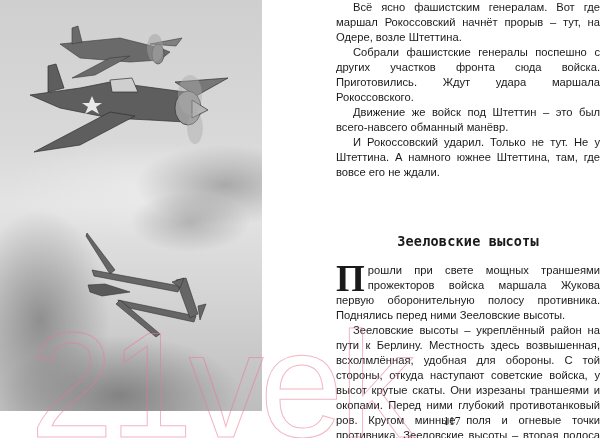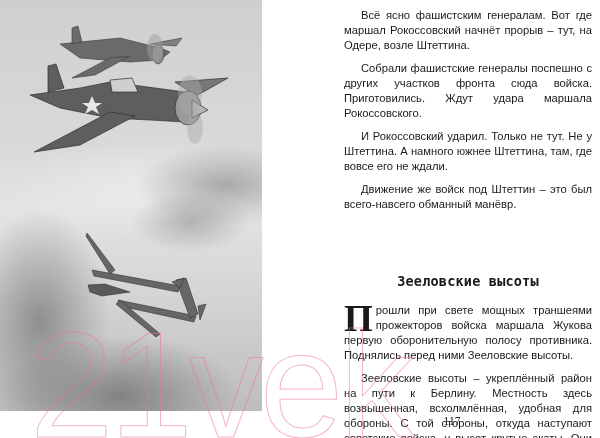--- a/index.html
+++ b/index.html
@@ -17,21 +17,21 @@
       radial-gradient(ellipse 90px 40px at 225px 185px, rgba(110,110,110,0.5), rgba(110,110,110,0) 100%),
       radial-gradient(ellipse 60px 30px at 190px 222px, rgba(120,120,120,0.45), rgba(120,120,120,0) 100%),
       radial-gradient(ellipse 140px 50px at 150px 190px, rgba(235,235,235,0.9), rgba(235,235,235,0) 100%),
       linear-gradient(180deg, #cfcfcf 0%, #d9d9d9 35%, #e4e4e4 50%, #d2d2d2 75%, #bdbdbd 100%);
   }
   .illustration svg { position: absolute; left: 0; top: 0; }
   .text-col {
     position: absolute; left: 336px; top: 0; width: 264px;
     font-size: 11.2px; line-height: 15px; text-align: justify;
   }
-  .text-col p { margin: 8px; text-indent: 17px; }
+  .text-col p { margin: 0; text-indent: 17px; }
   .gap-before-heading { height: 42px; }
   .heading {
     font-family: "DejaVu Sans Mono", monospace;
     font-weight: bold; font-size: 13.5px; text-align: center;
     margin: 12px 0 14px 0; letter-spacing: 0.2px; text-indent: 0;
   }
   .dropcap-para { text-indent: 0 !important; }
   .dropcap {
     float: left; font-family: "Liberation Serif", serif;
     font-size: 37px; line-height: 28px; margin: 2px 3px 0 0; font-weight: bold;
@@ -84,22 +84,22 @@
       <path d="M176 280 L186 278 L198 314 L190 318 Z"></path>
       <path d="M198 306 L206 304 L200 320 Z"></path>
       <path d="M172 282 L184 278 L180 288 Z"></path>
     </g>
   </svg>
 </div>
 
 <div class="text-col">
   <p>Всё ясно фашистским генералам. Вот где маршал Рокоссовский начнёт прорыв – тут, на Одере, возле Штеттина.</p>
   <p>Собрали фашистские генералы поспешно с других участков фронта сюда войска. Приготовились. Ждут удара маршала Рокоссовского.</p>
+  <p>Движение же войск под Штеттин – это был всего-навсего обманный манёвр.</p>
   <p>И Рокоссовский ударил. Только не тут. Не у Штеттина. А намного южнее Штеттина, там, где вовсе его не ждали.</p>
-  <p>Движение же войск под Штеттин – это был всего-навсего обманный манёвр.</p>
   <div class="gap-before-heading"></div>
   <h2 class="heading">Зееловские высоты</h2>
   <p class="dropcap-para"><span class="dropcap">П</span><span>рошли при свете мощных траншеями прожекторов войска маршала Жукова первую оборонительную полосу противника. Поднялись перед ними Зееловские высоты.</span></p>
   <p>Зееловские высоты – укреплённый район на пути к Берлину. Местность здесь возвышенная, всхолмлённая, удобная для обороны. С той стороны, откуда наступают советские войска, у высот крутые скаты. Они изрезаны траншеями и окопами. Перед ними глубокий противотанковый ров. Кругом минные поля и огневые точки противника. Зееловские высоты – вторая полоса гитлеровской обороны.</p>
 
 </div>
 
 <div class="page-number">117</div>
 
 <div class="watermark">21vek</div>

